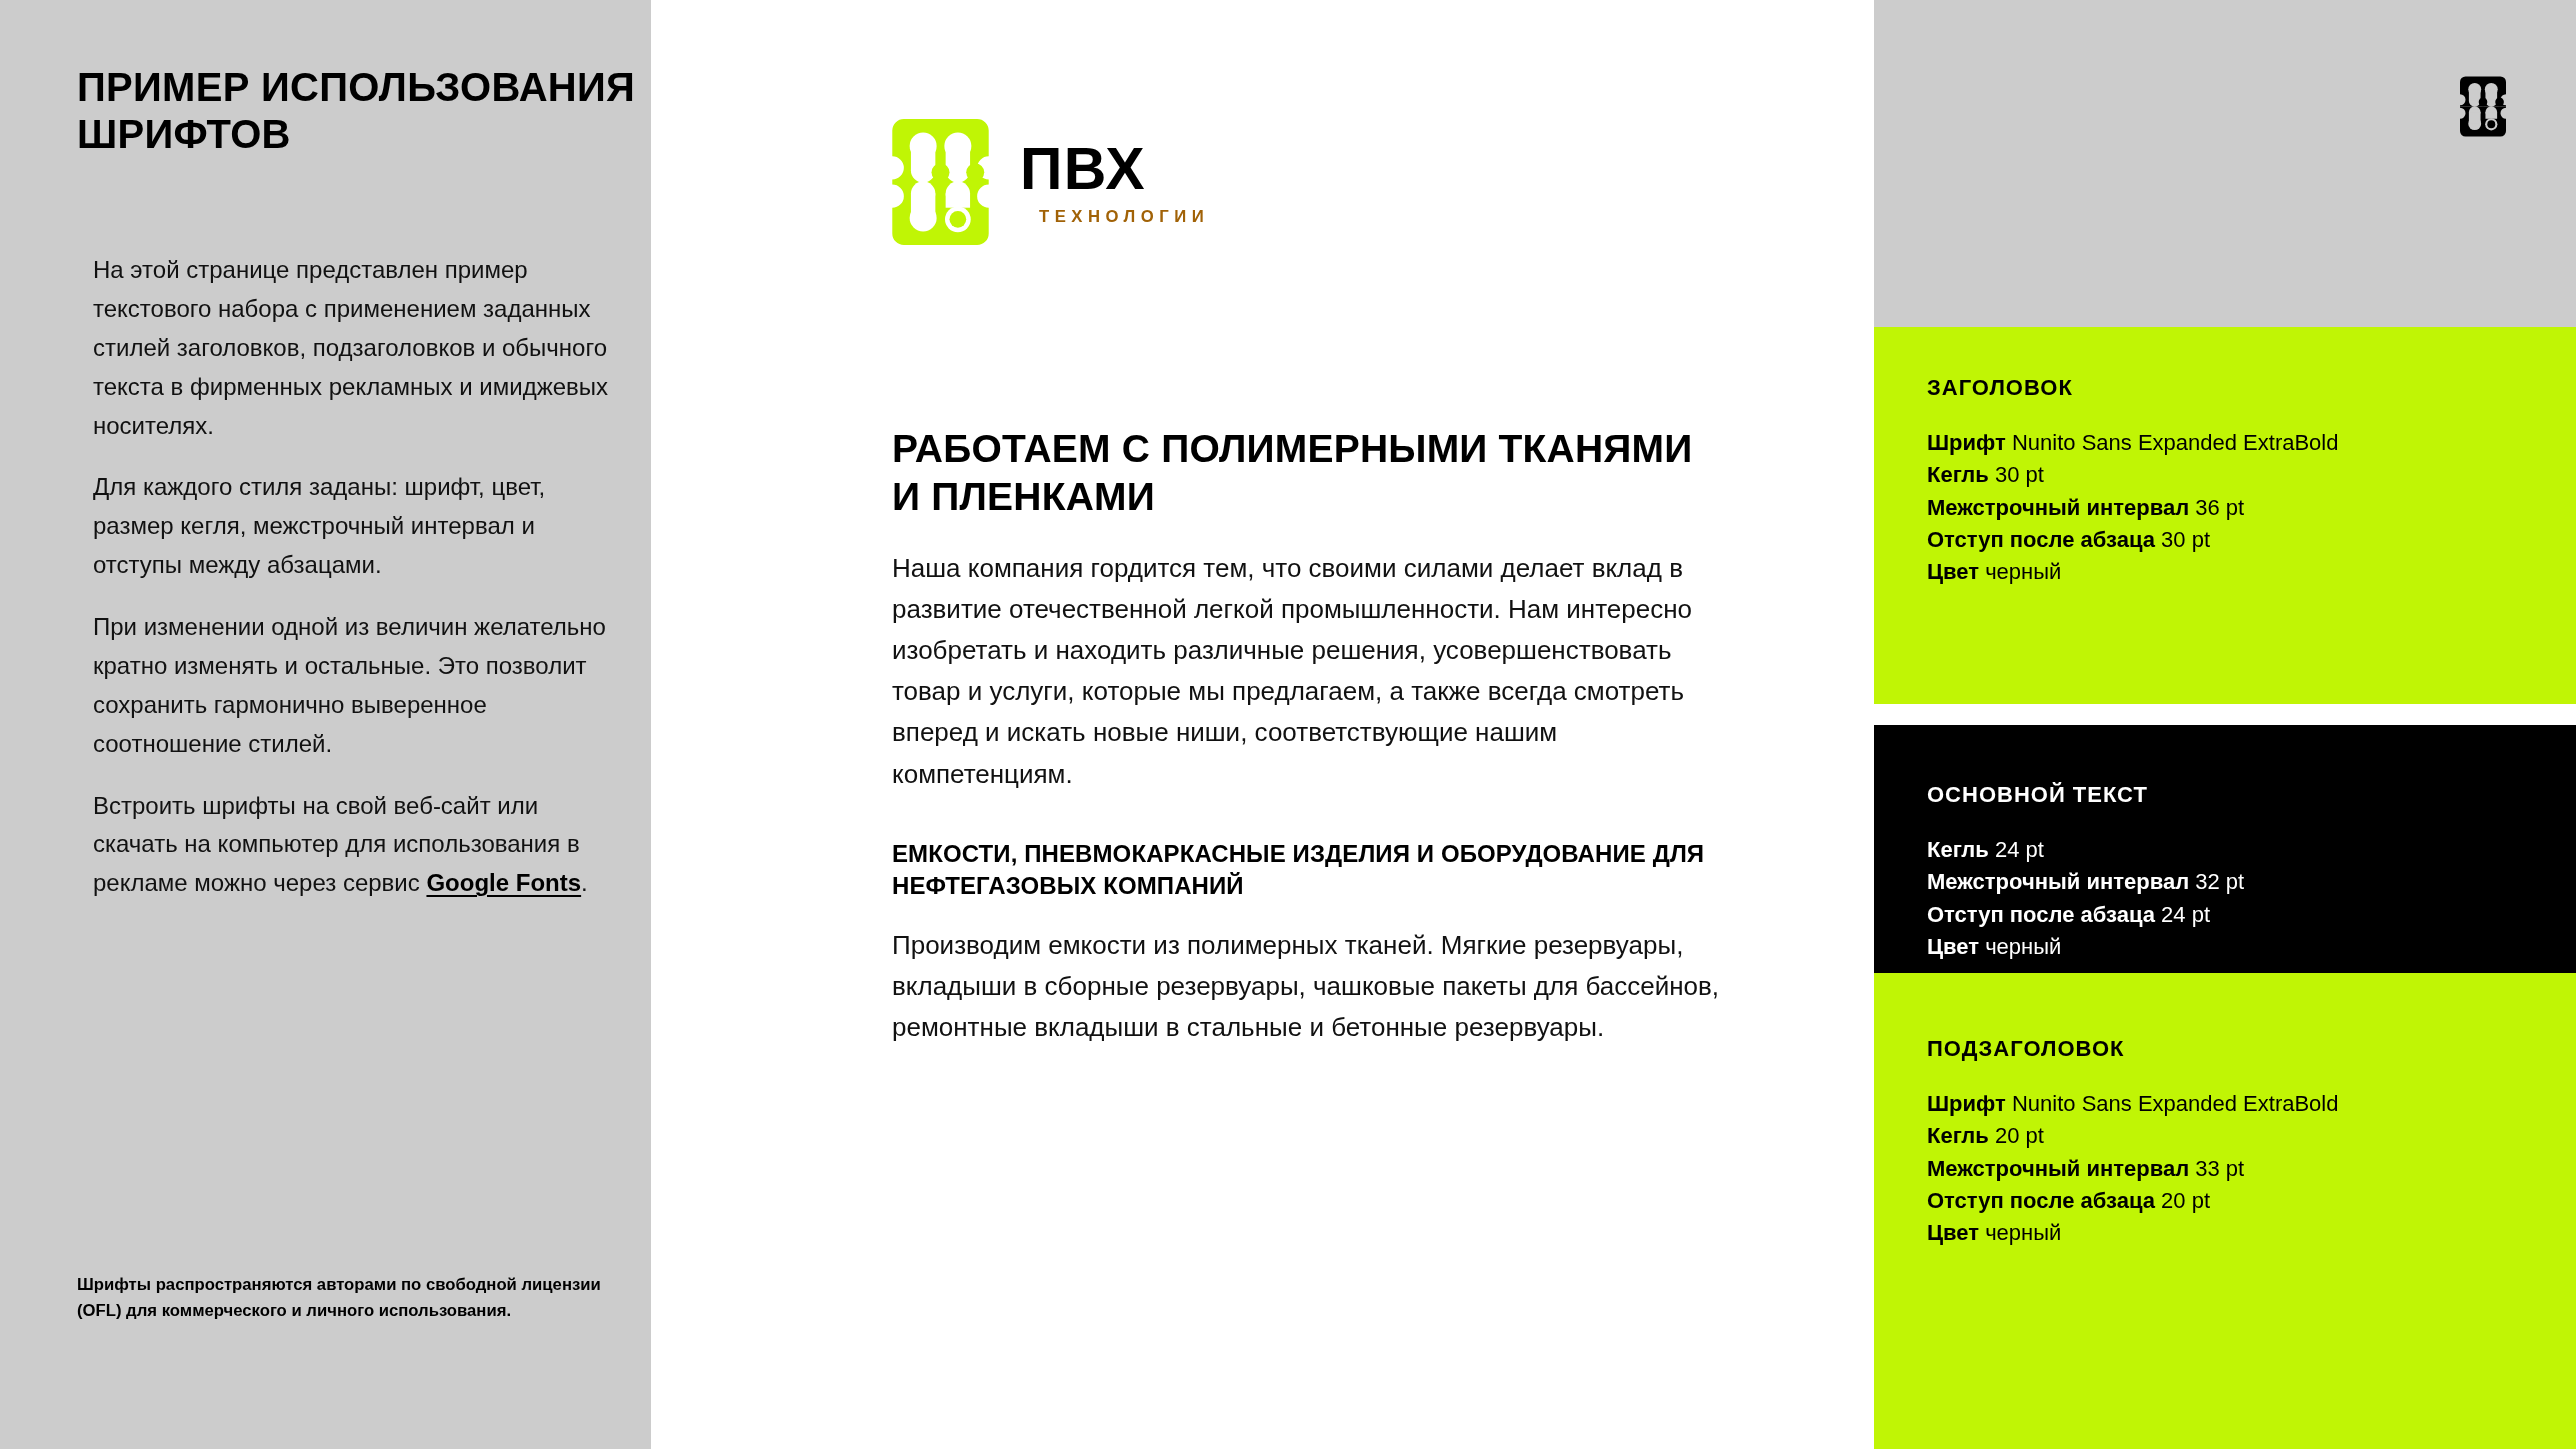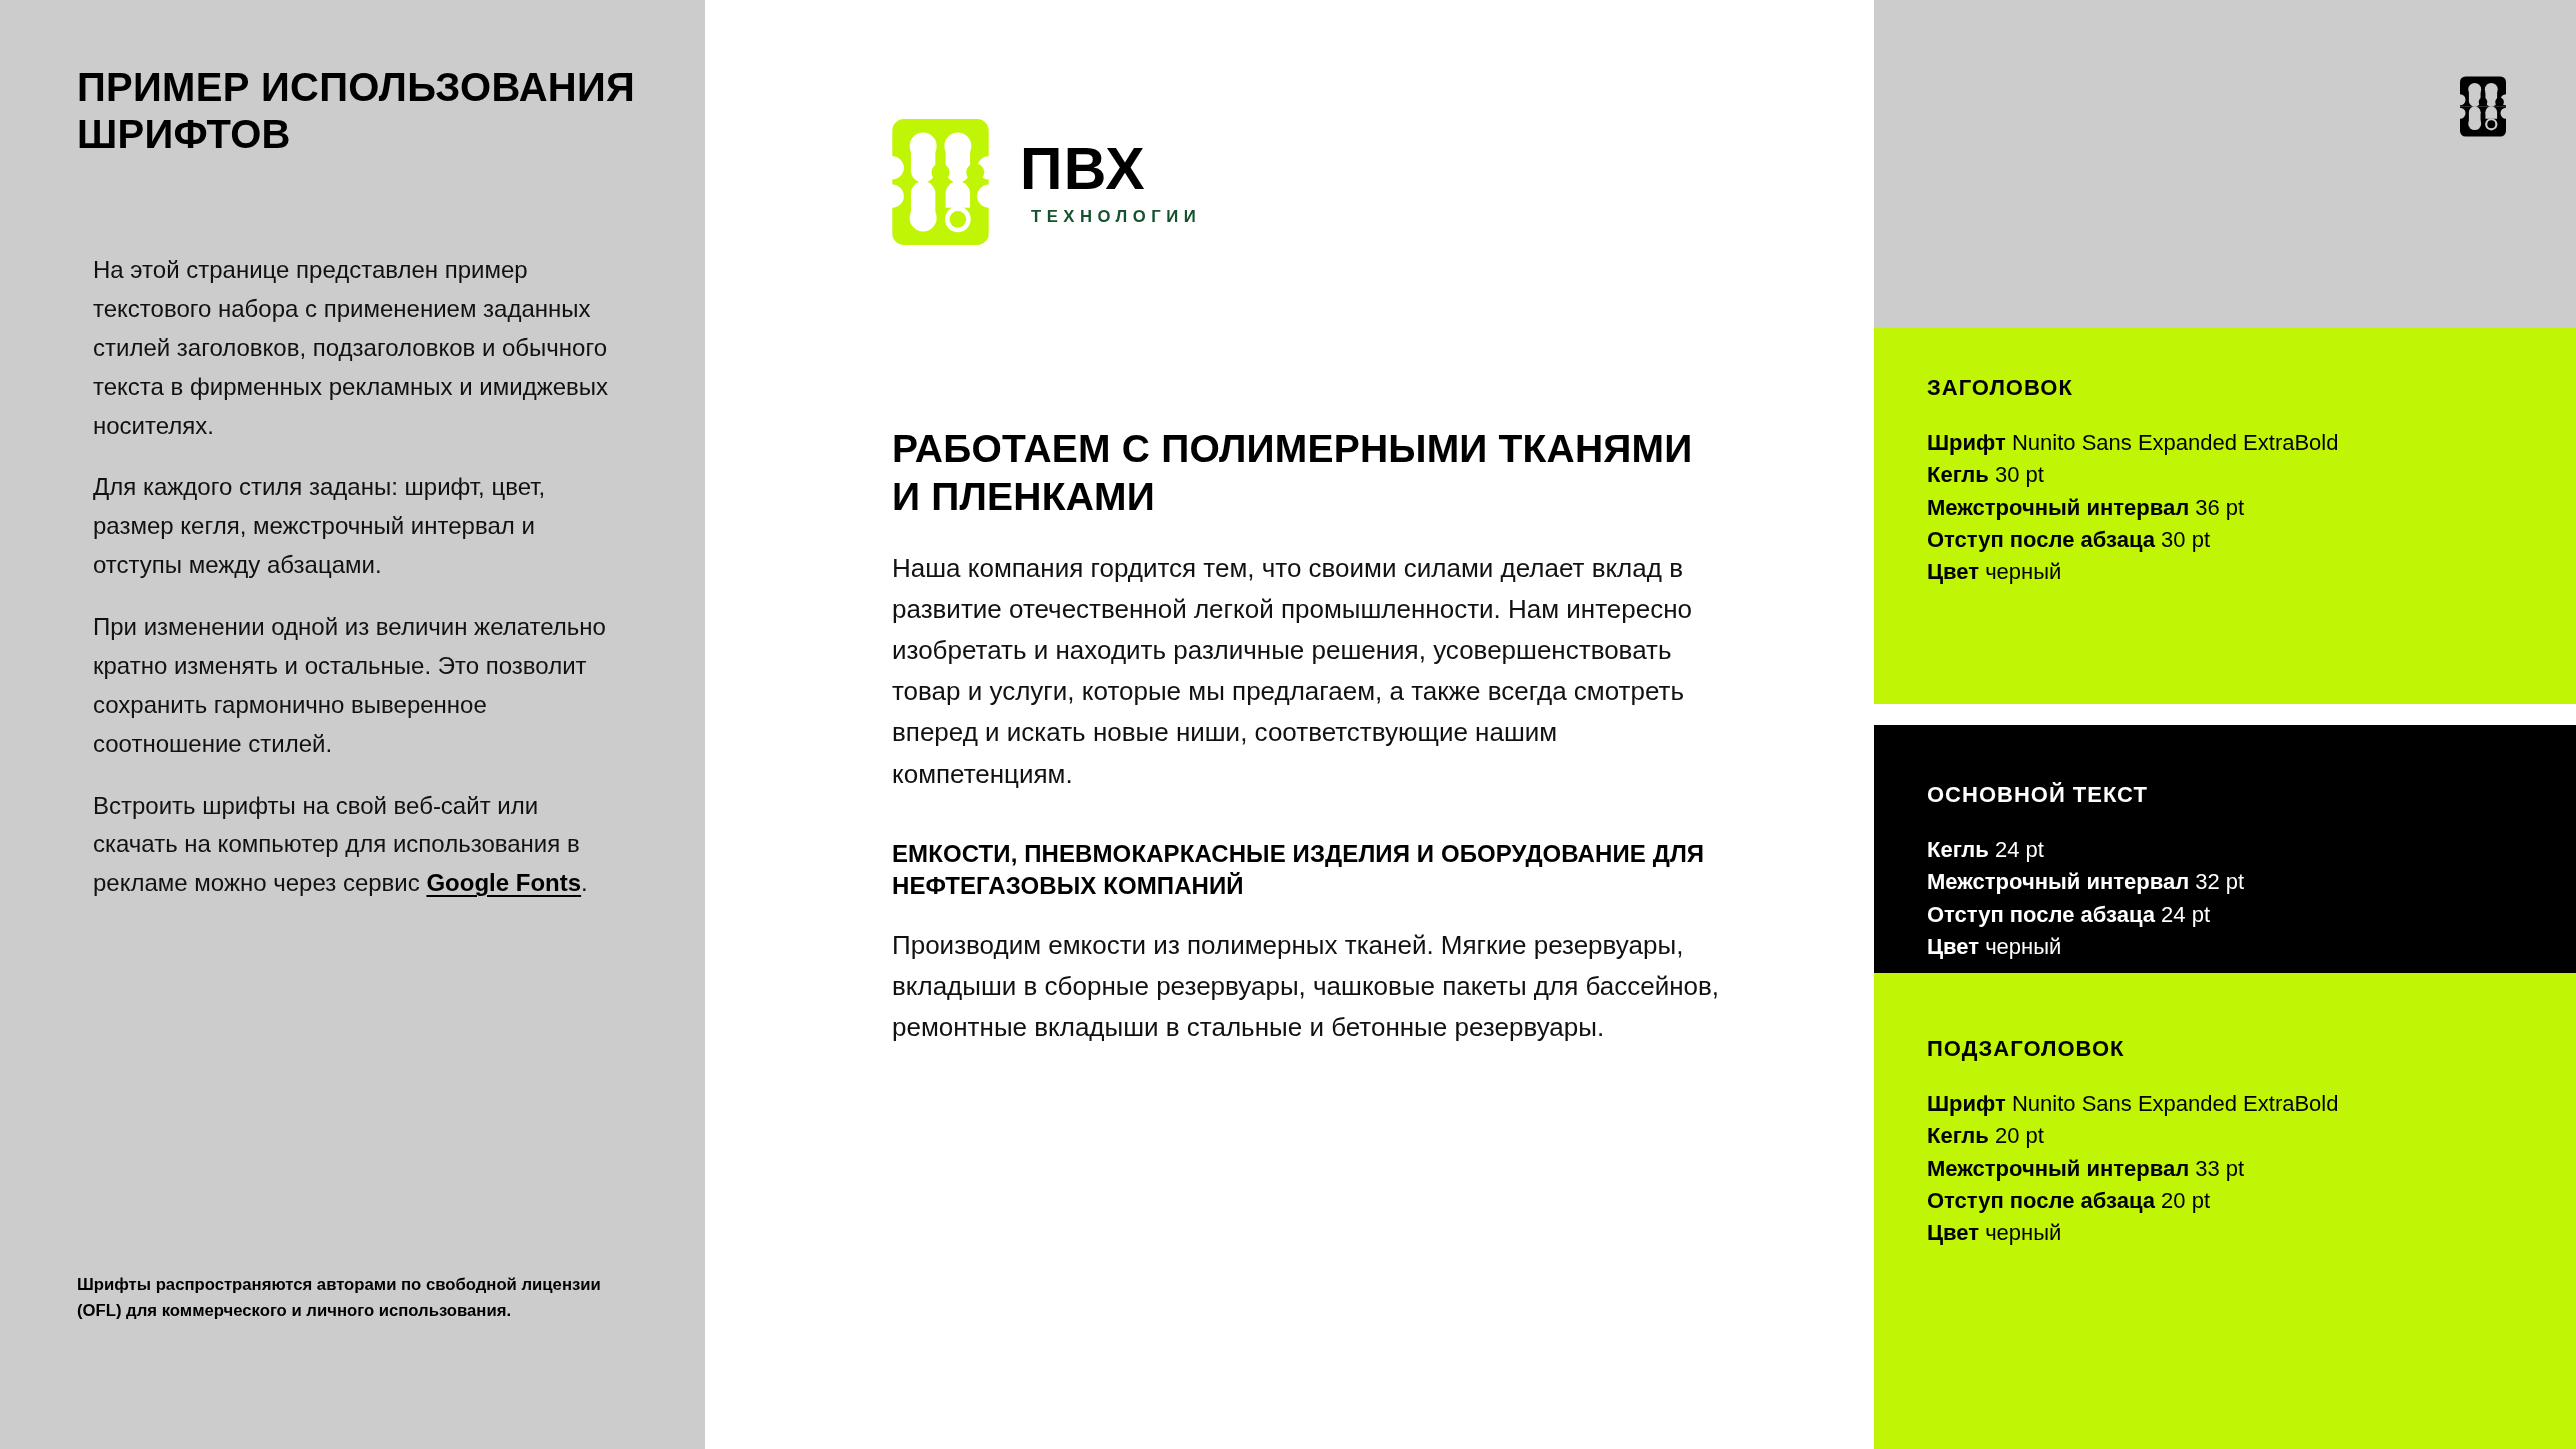--- a/index.html
+++ b/index.html
@@ -12,21 +12,21 @@
   }
   #page {
     position:relative;
     width:2576px; height:1449px;
     background:#ffffff;
   }
 
   
   #left-panel {
     position:absolute; left:0; top:0;
-    width:705px; height:1449px;
+    width:651px; height:1449px;
     background:#cccccc;
   }
   #left-title {
     position:absolute; left:77px; top:64px;
     width:567px;
     font-size:40px;
     font-weight:800;
     line-height:1.18;
     letter-spacing:0.3px;
     color:#000000;
@@ -67,21 +67,21 @@
     display:flex; align-items:center; gap:31px;
   }
   .logo-mark { display:block; }
   #logo-text-block { display:flex; flex-direction:column; }
   #logo-name {
     font-size:59px; font-weight:800; letter-spacing:1.3px;
     line-height:1; color:#000;
   }
   #logo-sub {
     font-size:16.7px; font-weight:700; letter-spacing:5.5px;
-    line-height:1; color:#14532d; margin-top:10.3px; margin-left:11px;
+    line-height:1; color:#a16207; margin-top:10.3px; margin-left:19px;
   }
 
   #center-content {
     position:absolute; left:187px; top:425px;
     width:828px;
   }
   #main-heading {
     font-size:39px;
     font-weight:800;
     line-height:1.22;

